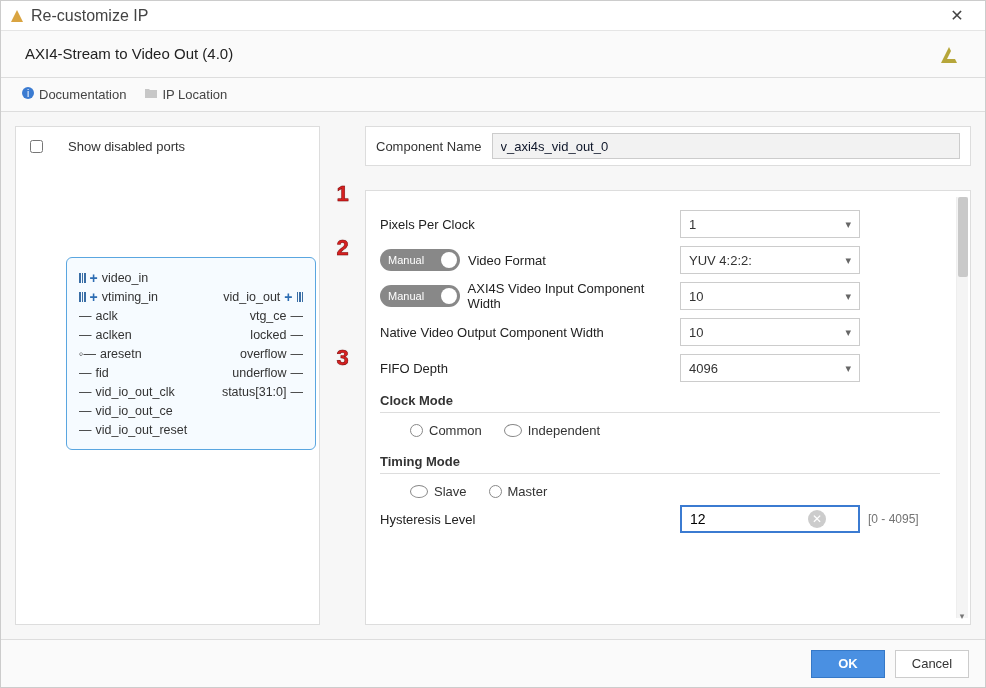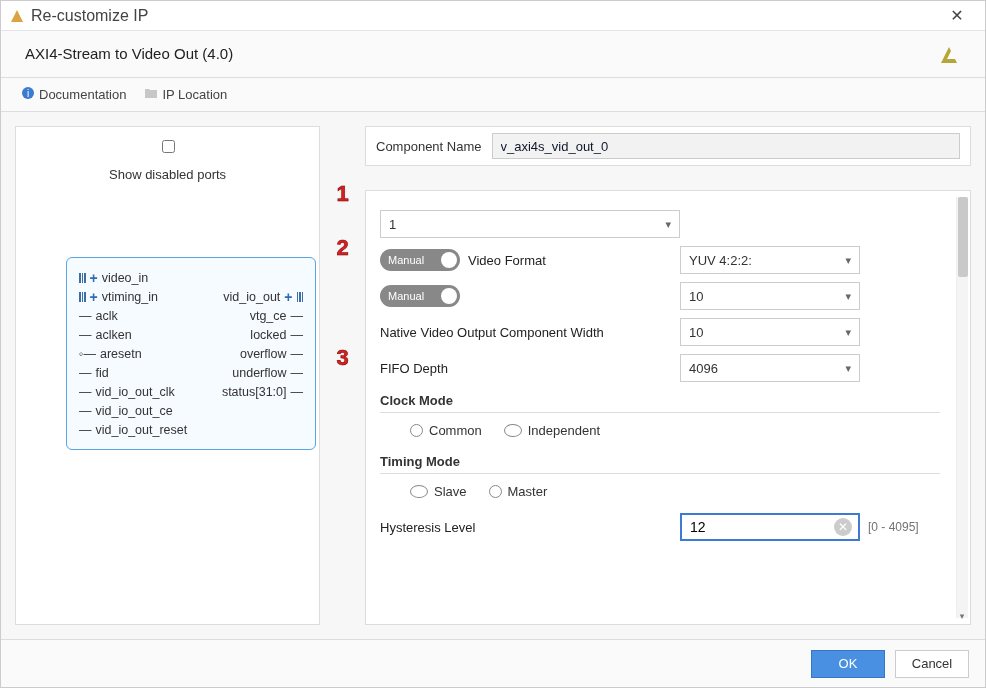--- a/index.html
+++ b/index.html
@@ -9,21 +9,21 @@
   .titlebar .icon { width: 16px; height: 16px; margin-right: 6px; display:flex; align-items:center; justify-content:center;}
   .titlebar .title { flex: 1; font-size: 16px; color: #444; }
   .titlebar .close { width: 40px; text-align: center; font-size: 16px; color: #444; cursor: pointer; }
   .header { padding: 14px 24px 10px 24px; background: #fafafa; border-bottom: 1px solid #ddd; }
   .header h1 { margin: 0; font-size: 15px; font-weight: normal; color: #222; }
   .header .logo { float: right; width: 24px; height: 24px; margin-top: -2px; }
   .toolbar { padding: 8px 20px; font-size: 13px; color: #444; display: flex; gap: 18px; align-items: center; background: #fafafa; border-bottom: 1px solid #ddd;}
   .toolbar .tb-item { display: flex; align-items: center; gap: 4px; cursor: pointer; }
   .main { flex: 1; display: flex; gap: 10px; padding: 14px; overflow: hidden; background: #f7f7f7;}
   .left-panel { width: 340px; background: #fff; border: 1px solid #ddd; padding: 10px; position: relative; }
-  .left-panel .chk { display: flex; align-items: center; gap: 11px; font-size: 13px; flex-direction: column; }
+  .left-panel .chk { display: flex; align-items: center; gap: 22px; font-size: 13px; }
   .ip-block { position: absolute; top: 130px; left: 50px; width: 250px; border: 1px solid #5aa6e0; border-radius: 6px; background: #f6fbff; padding: 10px 12px; font-size: 12.5px; color: #333; }
   .ip-row { display: flex; justify-content: space-between; align-items: center; height: 19px; }
   .ip-left { display:flex; align-items:center; gap:4px; }
   .ip-right { display:flex; align-items:center; gap:4px; }
   .plus { color:#2d6db3; font-weight:bold; font-size:14px; line-height:12px;}
   .bars { display:inline-flex; gap:1px; }
   .bars span{ width:1.5px; height:10px; background:#3a6ea5; display:inline-block;}
   .callout-col { width: 28px; display:flex; flex-direction:column; align-items:center; padding-top: 55px; gap: 28px;}
   .callout { font-size: 22px; font-weight: bold; color: #d62020; -webkit-text-stroke: 0.5px #7a0000; text-shadow: 0 0 2px rgba(0,0,0,0.15); }
   .right-panel { flex: 1; display: flex; flex-direction: column; gap: 24px; }
@@ -35,32 +35,32 @@
   .cfg-label { font-size: 13px; color: #222; display:flex; align-items:center; gap:8px;}
   .toggle { width: 80px; height: 22px; border-radius: 11px; background: #888; display:flex; align-items:center; position:relative; font-size:11px; color:#fff; padding:0 8px;}
   .toggle .knob { width:16px; height:16px; border-radius:50%; background:#fff; position:absolute; right:3px; top:3px;}
   .sel { height:28px; border:1px solid #ccc; background:#fff; display:flex; align-items:center; justify-content:space-between; padding:0 8px; cursor:pointer;}
   .sel .chev { color:#666; font-size:11px;}
   .section-hdr { font-weight:bold; font-size:13px; margin-top: 10px; border-bottom:1px solid #ddd; padding-bottom:4px;}
   .radios { display:flex; gap:22px; padding: 10px 0 6px 30px; align-items:center;}
   .radio { display:flex; align-items:center; gap:6px; cursor:pointer;}
   .radio .dot{ width:13px; height:13px; border-radius:50%; border:1px solid #888; display:flex; align-items:center; justify-content:center;}
   .radio .dot.sel::after{ content:""; width:7px; height:7px; border-radius:50%; background:#555;}
-  .hyst-row { display:grid; grid-template-columns: 300px 180px 80px; align-items:center; margin-top:8px;}
-  .hyst-input { height:28px; border:2px solid #3b7bd1; display:flex; align-items:center; padding:0 6px; justify-content:space-between;}
+  .hyst-row { display:grid; grid-template-columns: 300px 180px 80px; align-items:center; }
+  .hyst-input { height:28px; border:2px solid #3b7bd1; display:flex; align-items:center; padding:0 6px; justify-content:flex-start;}
   .hyst-input input{ border:none; outline:none; width:120px; font-size:14px;}
   .clear-x { width:18px;height:18px;border-radius:50%; background:#ccc; color:#fff; font-size:12px; display:flex; align-items:center; justify-content:center; cursor:pointer;}
   .hint { color:#737373; font-size:12px; padding-left:8px;}
   .scrollbar-track { position:absolute; right:2px; top:6px; bottom:6px; width:12px; background:#f4f4f4; border-left:1px solid #eee;}
   .scrollbar-thumb { position:absolute; right:2px; top:6px; width:10px; height:80px; background:#c9c9c9; border-radius:2px;}
   .scrollbar-up, .scrollbar-down { position:absolute; right:2px; width:12px; height:12px; font-size:9px; color:#777; text-align:center; line-height:12px;}
   .scrollbar-up{ top:2px;} .scrollbar-down{ bottom:2px;}
   .footer { height: 48px; border-top: 1px solid #ddd; display:flex; align-items:center; justify-content:flex-end; gap:10px; padding: 0 16px; background:#fafafa;}
   .btn { min-width: 74px; height:28px; border:1px solid #ccc; background:#fff; display:flex; align-items:center; justify-content:center; cursor:pointer; font-size:13px;}
-  .btn.primary { background:#4a90e2; color:#fff; border:1px solid #3578c7;}
+  .btn.primary { background:#4a90e2; color:#fff; border:1px solid #3578c7;font-weight:bold;}
 </style>
 </head>
 <body>
 
 <div class="window">
 
   <div class="titlebar">
     <span class="icon">
       <svg width="14" height="14" viewBox="0 0 14 14">
           <polygon points="7,1 13,13 1,13" fill="#d9a441"></polygon>
@@ -181,20 +181,21 @@
 
       <div class="compname">
         <span>Component Name</span>
         <input type="text" readonly="" value="v_axi4s_vid_out_0" style="">
       </div>
 
       <div class="config">
         <div class="config-inner">
 
           <div class="cfg-row">
+            <span class="cfg-label">Pixels Per Clock</span>
             <div class="sel">
               <span>1</span>
               <span class="chev">▾</span>
             </div>
           </div>
 
           <div class="cfg-row">
             <span class="cfg-label">
               <span class="toggle">
                   <span>Manual</span>
@@ -207,20 +208,21 @@
               <span class="chev">▾</span>
             </div>
           </div>
 
           <div class="cfg-row">
             <span class="cfg-label">
               <span class="toggle">
                   <span>Manual</span>
                   <span class="knob"></span>
                 </span>
+              <span>AXI4S Video Input Component Width</span>
             </span>
             <div class="sel">
               <span>10</span>
               <span class="chev">▾</span>
             </div>
           </div>
 
           <div class="cfg-row">
             <span class="cfg-label">Native Video Output Component Width</span>
             <div class="sel">

